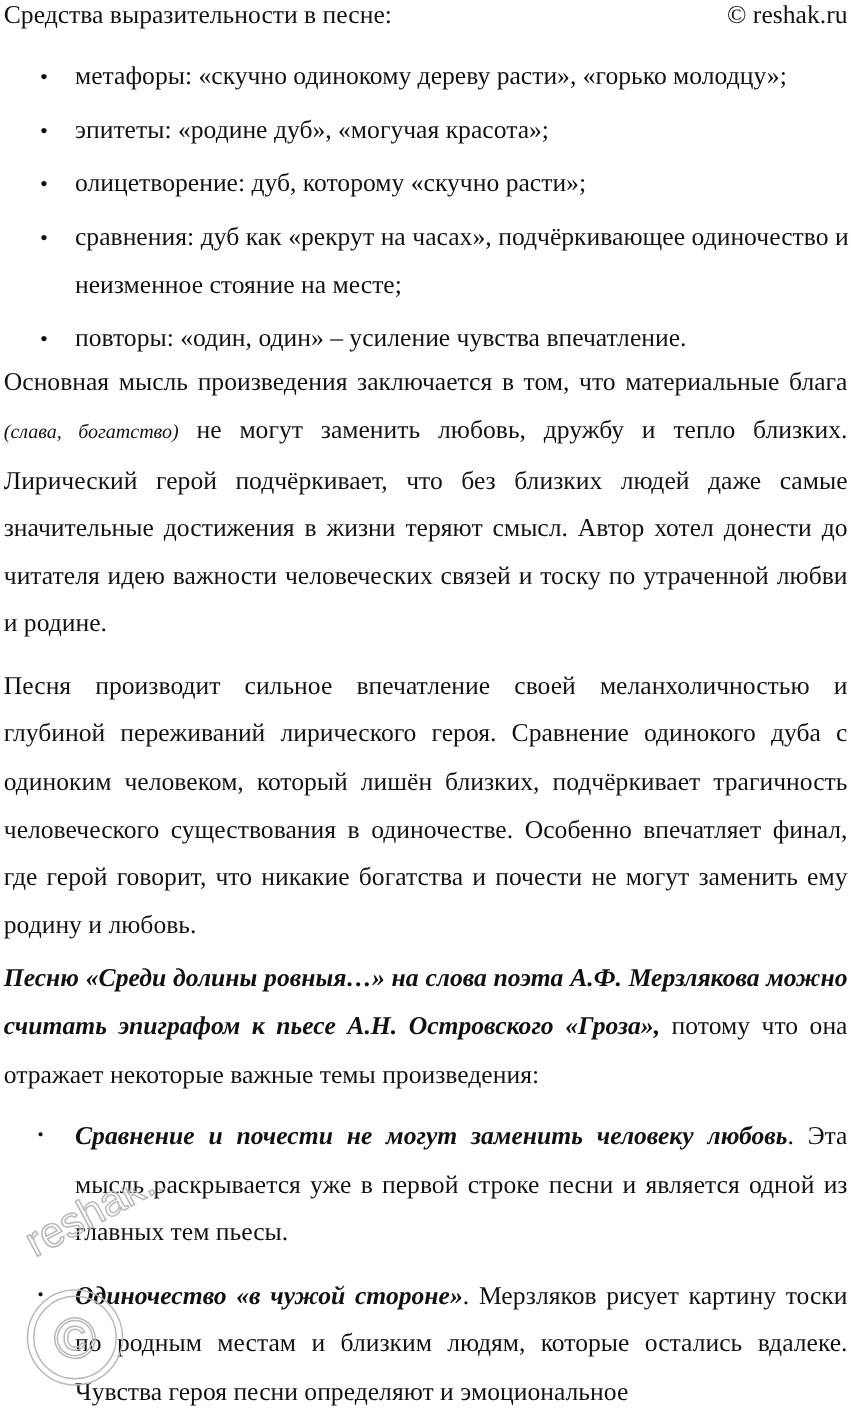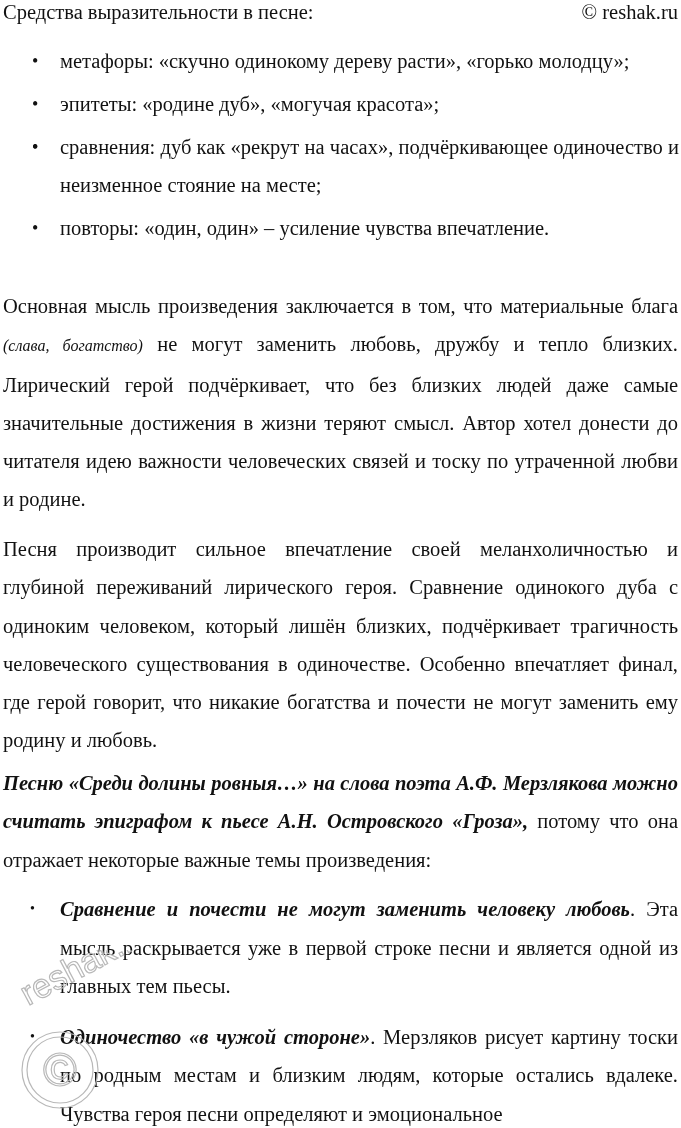--- a/index.html
+++ b/index.html
@@ -132,20 +132,21 @@
     <li>
       <span class="bullet">•</span>
       <span>метафоры: «скучно одинокому дереву расти», «горько молодцу»;</span>
     </li>
     <li>
       <span class="bullet">•</span>
       <span>эпитеты: «родине дуб», «могучая красота»;</span>
     </li>
     <li>
       <span class="bullet">•</span>
+      <span>олицетворение: дуб, которому «скучно расти»;</span>
     </li>
     <li>
       <span class="bullet">•</span>
       <span>сравнения: дуб как «рекрут на часах», подчёркивающее одиночество и неизменное стояние на месте;</span>
     </li>
     <li>
       <span class="bullet">•</span>
       <span>повторы: «один, один» – усиление чувства впечатление.</span>
     </li>
   </ul>

